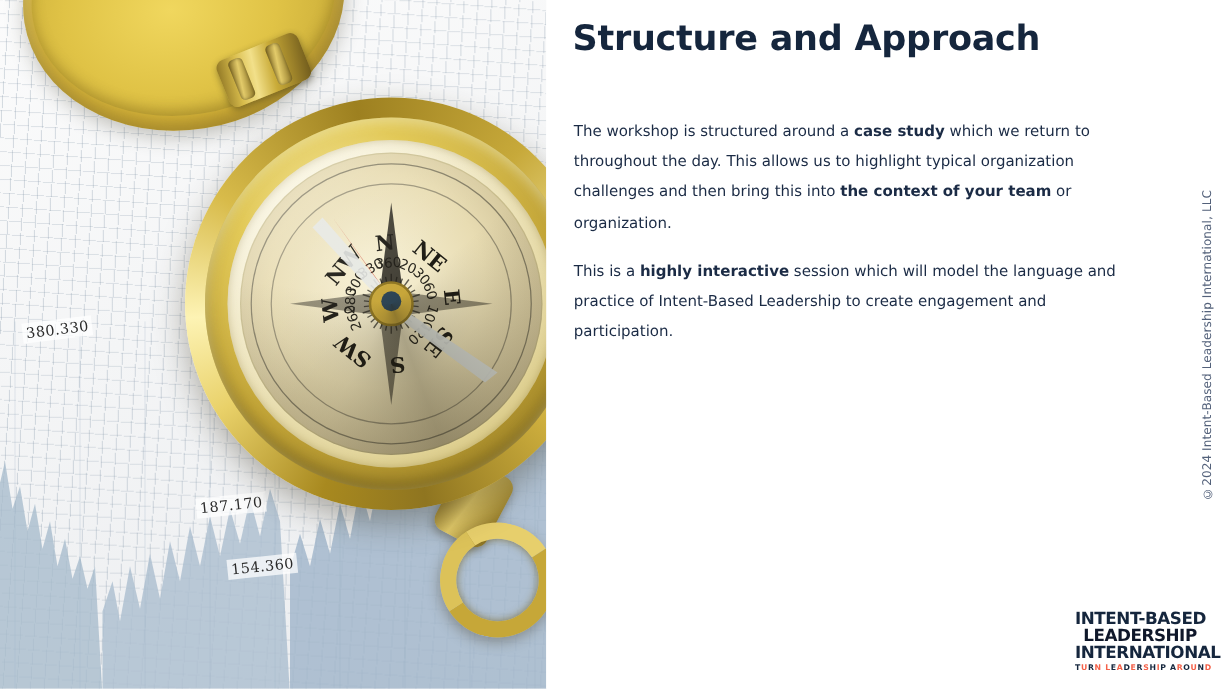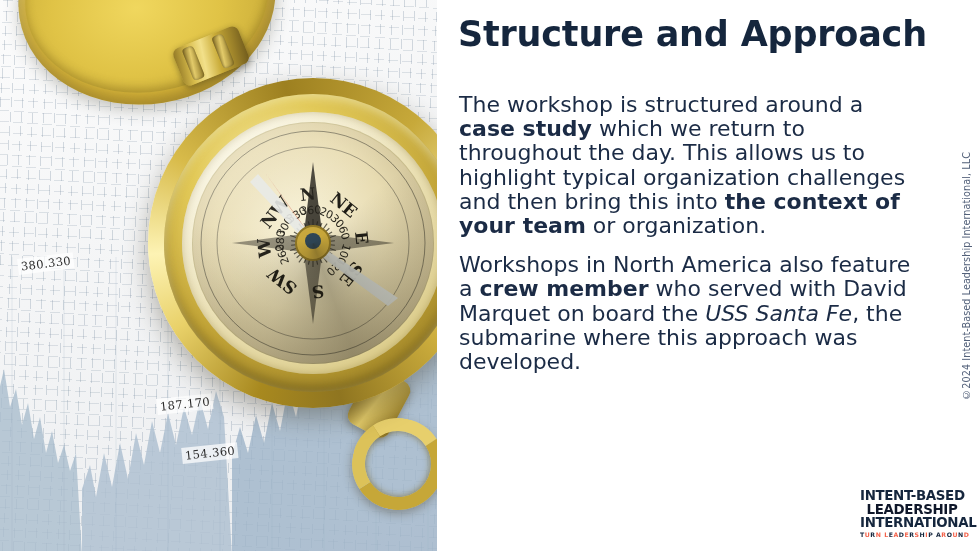--- a/index.html
+++ b/index.html
@@ -156,29 +156,29 @@
     left: 437px; top: 0;
     width: 543px; height: 551px;
     background: #ffffff;
   }
   #title {
     position: absolute;
     left: 21px; top: 14px;
     width: 470px;
     font-family: "DejaVu Sans", sans-serif;
     font-weight: bold;
-    font-size: 35px;
+    font-size: 28px;
     letter-spacing: -0.2px;
     color: #15263d;
   }
   #body {
     position: absolute;
     left: 22px; top: 93px;
     width: 455px;
-    font-size: 22px;
+    font-size: 12px;
     line-height: 24.2px;
     color: #1b2b45;
   }
   #body p { margin: 0 0 15px 0; }
   #body p:last-child { margin-bottom: 0; }
   #body b { font-weight: bold; }
   #body i { font-style: italic; }
 
   
   #copyright {
@@ -351,21 +351,21 @@
       <div class="glass-glare"></div>
     </div>
   </div>
 
   <div id="content">
 
     <h1 id="title">Structure and Approach</h1>
 
     <div id="body">
         <p><span>The workshop is structured around a </span><b>case study</b><span> which we return to throughout the day. This allows us to highlight typical organization challenges and then bring this into </span><b>the context of your team</b><span> or organization.</span></p>
-        <p><span>Workshops in North America also feature a </span><b>crew member</b><span> who served with David Marquet on board the </span><i>USS Santa Fe</i><span>, the submarine where this approach was developed.</span></p>
+        <p><span>This is a </span><b>highly interactive</b><span> session which will model the language and practice of Intent-Based Leadership to create engagement and participation.</span></p>
       </div>
 
     <div id="copyright">
       <span>©2024 Intent-Based Leadership International, LLC</span>
     </div>
 
     <div id="logo">
       <div class="logo-line">INTENT-BASED</div>
       <div class="logo-line accent">LEADERSHIP</div>
       <div class="logo-line">INTERNATIONAL</div>

